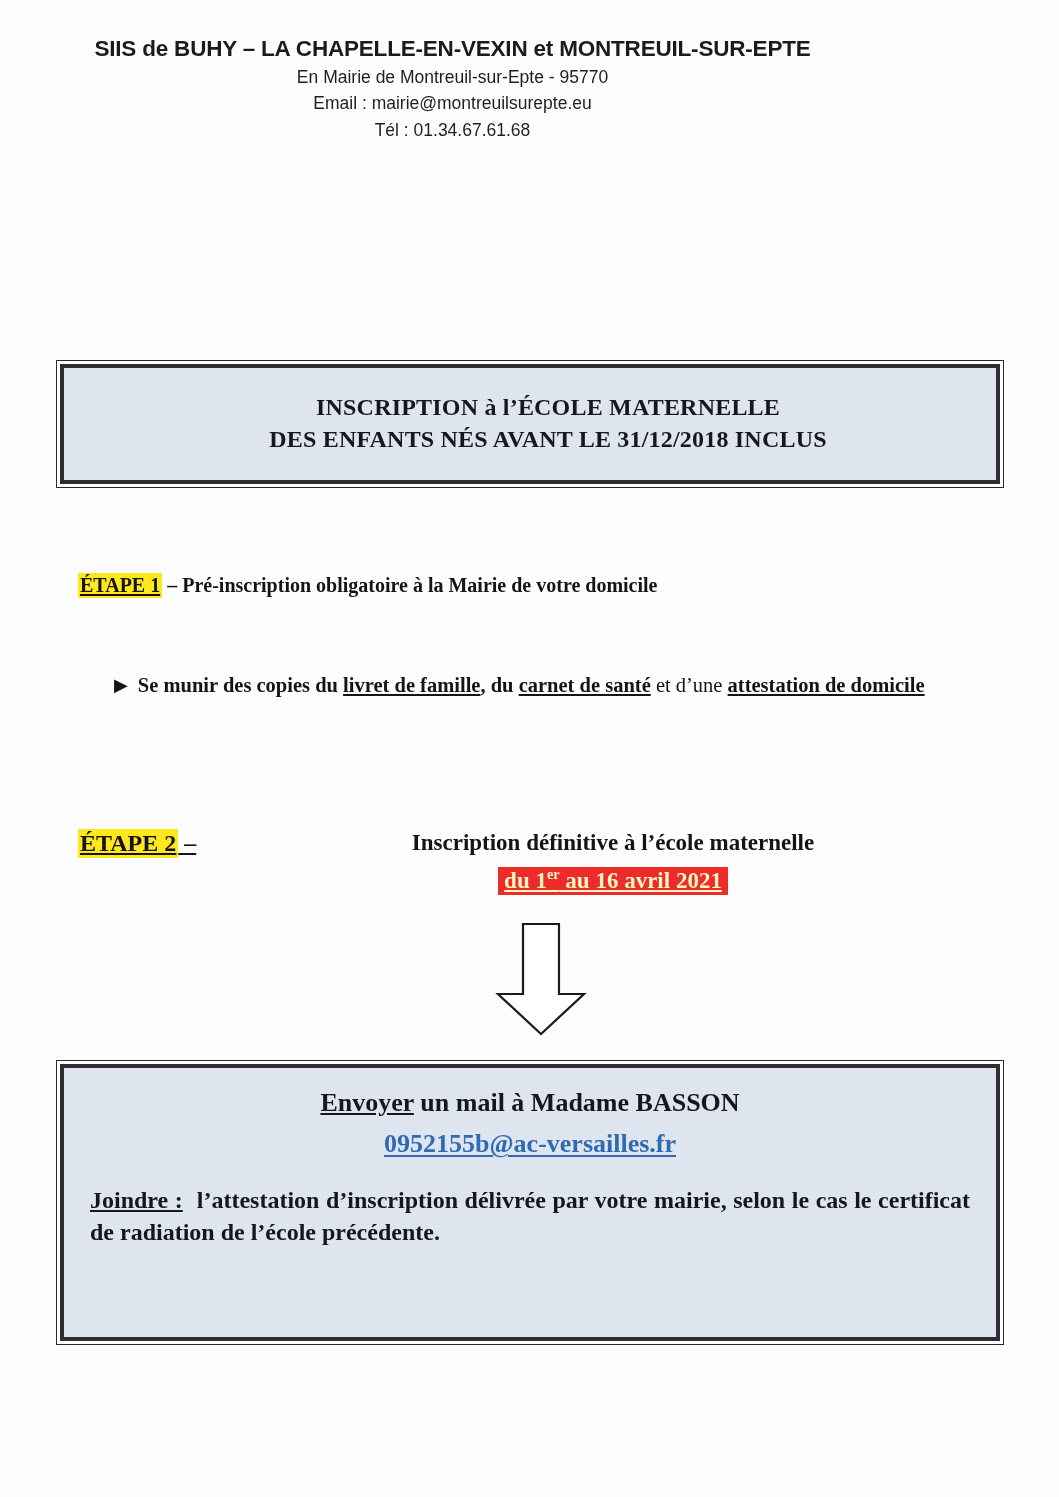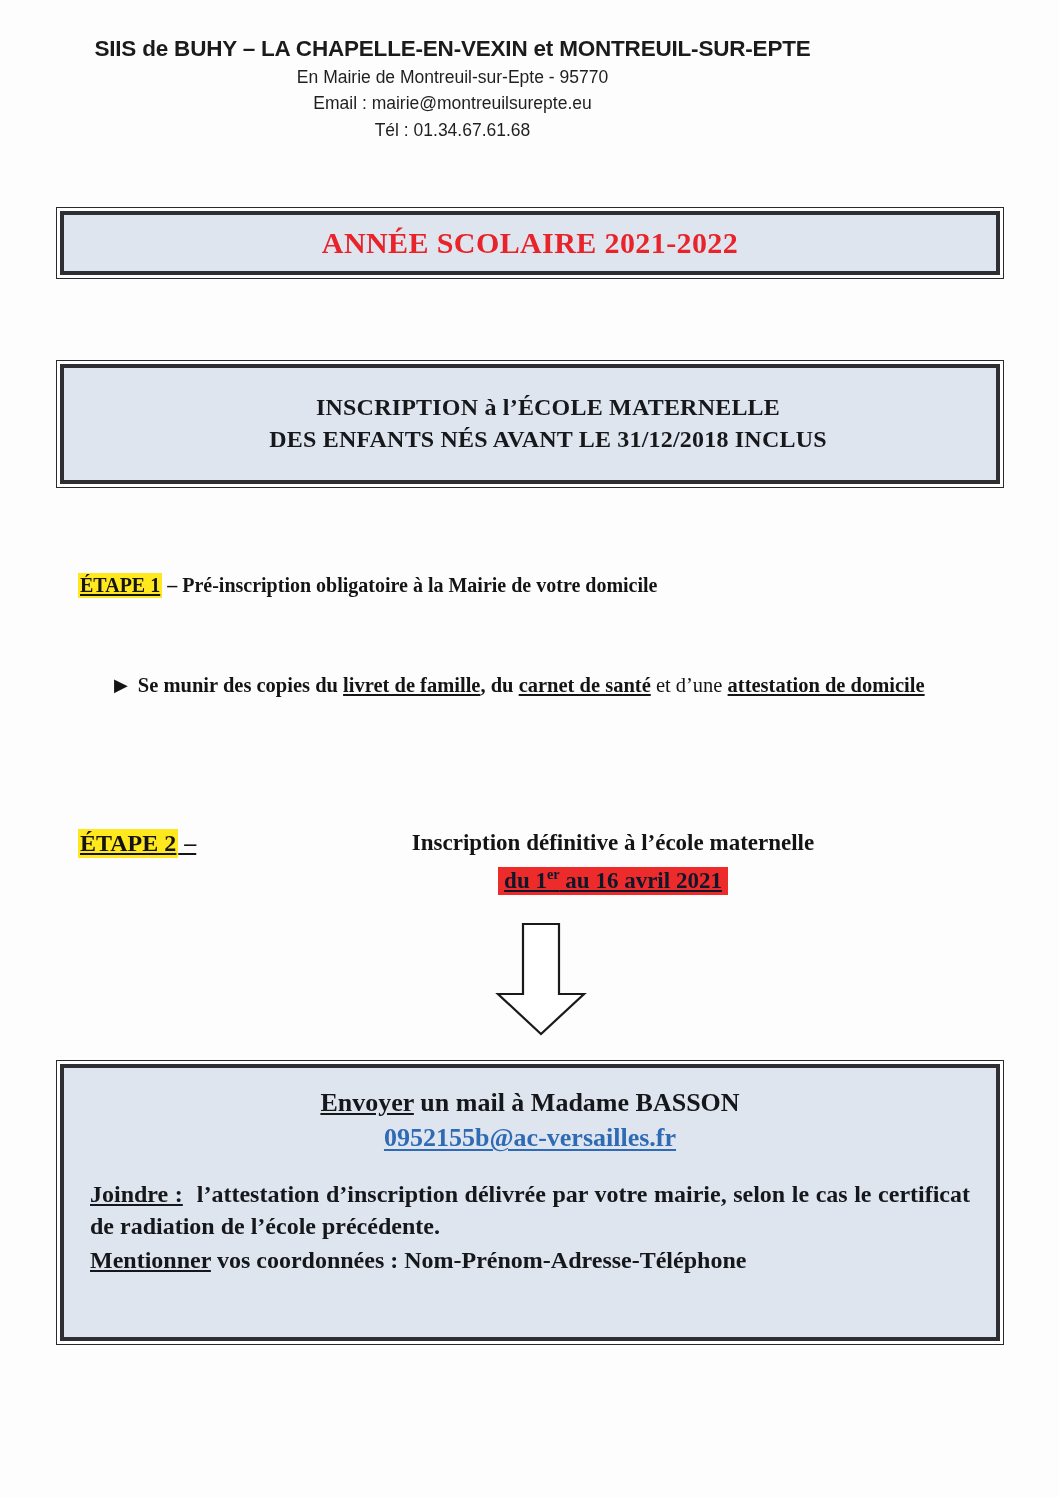--- a/index.html
+++ b/index.html
@@ -170,21 +170,21 @@
   }
   #step2-date-wrap {
     position: absolute;
     left: 225px;
     top: 36px;
     width: 620px;
     text-align: center;
   }
   .hl-red {
     background: #ee2b2b;
-    color: #0f172a;
+    color: #fef9c3;
     font-weight: bold;
     font-size: 23px;
     text-decoration: underline;
     text-underline-offset: 2px;
     padding: 1px 6px 2px 6px;
   }
   .hl-red sup { font-size: 0.62em; vertical-align: super; }
 
   
   #arrow {
@@ -216,21 +216,21 @@
   }
   .mail-addr {
     text-align: center;
     font-family: "Liberation Serif", serif;
     font-weight: bold;
     font-size: 26px;
     color: #2f6bb5;
     text-decoration: underline;
     text-underline-offset: 3px;
     line-height: 1.3;
-    margin-top: 2px;
+    margin-top: 8px;
   }
   .mail-para {
     margin-top: 23px;
     font-family: "Liberation Serif", serif;
     font-weight: bold;
     font-size: 24px;
     line-height: 1.34;
     color: #15171b;
     text-align: justify;
     text-justify: inter-word;
@@ -243,25 +243,20 @@
 
 <div class="page">
 
   <div class="header">
     <div class="header-title">SIIS de BUHY – LA CHAPELLE-EN-VEXIN et MONTREUIL-SUR-EPTE</div>
     <div class="header-line">En Mairie de Montreuil-sur-Epte - 95770</div>
     <div class="header-line tight">Email : mairie@montreuilsurepte.eu</div>
     <div class="header-line tight">Tél : 01.34.67.61.68</div>
   </div>
 
-  <div class="frame" id="box-year">
-    <div class="frame-inner">
-      <div class="year-text">ANNÉE SCOLAIRE 2021-2022</div>
-    </div>
-  </div>
 
   <div class="frame" id="box-inscription">
     <div class="frame-inner">
       <div class="insc-line">INSCRIPTION à l’ÉCOLE MATERNELLE</div>
       <div class="insc-line">DES ENFANTS NÉS AVANT LE 31/12/2018 INCLUS</div>
     </div>
   </div>
 
   <div class="step" id="step1">
     <span class="hl-yellow">ÉTAPE 1</span><span class="step-rest"> – Pré-inscription obligatoire à la Mairie de votre domicile</span>
@@ -283,17 +278,16 @@
 
   <svg id="arrow" viewBox="0 0 92 115">
     <polygon points="28,2 64,2 64,72 89,72 46,112 3,72 28,72" fill="#ffffff" stroke="#1a1a1a" stroke-width="2.2" stroke-linejoin="miter"></polygon>
   </svg>
 
   <div class="frame" id="box-mail">
     <div class="frame-inner">
       <div class="mail-head"><span class="u">Envoyer</span><span> un mail à Madame BASSON</span></div>
       <div class="mail-addr">0952155b@ac-versailles.fr</div>
       <div class="mail-para"><span class="u gap-after-colon">Joindre :</span><span>l’attestation d’inscription délivrée par votre mairie, selon le cas le certificat de radiation de l’école précédente.</span></div>
-      <div class="mail-para last"><span class="u">Mentionner</span><span> vos coordonnées : Nom-Prénom-Adresse-Téléphone</span></div>
     </div>
   </div>
 
 </div>
 
 </body></html>

